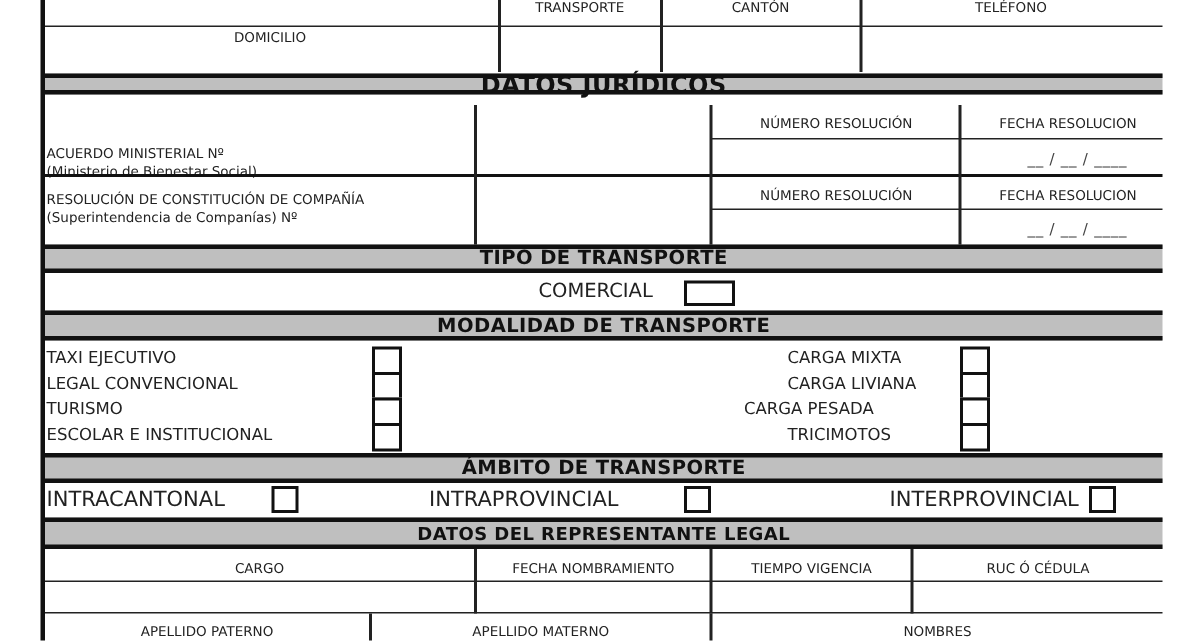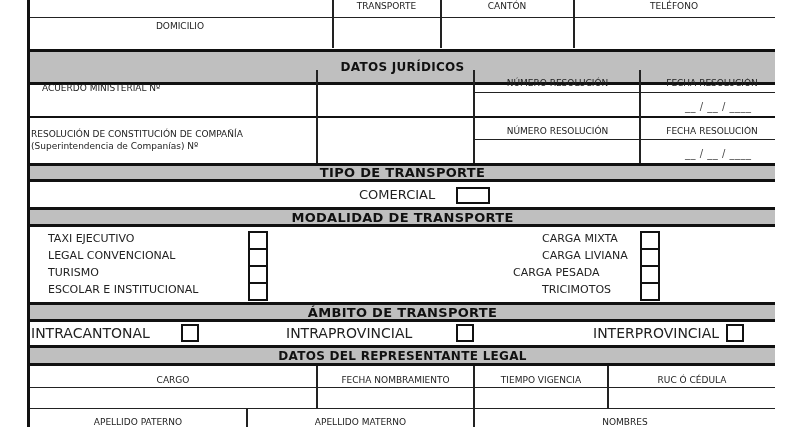--- a/index.html
+++ b/index.html
@@ -13,21 +13,21 @@
   .vline { position: absolute; width: 0; border-left: 2px solid #222; }
   .band { position: absolute; left: 0; right: 0; background: #bfbfbf;
           border-top: 3px solid #111; border-bottom: 3px solid #111; box-sizing: border-box;
           display: flex; align-items: center; justify-content: center;
           font-weight: bold; letter-spacing: 0.3px; color: #111; }
   .small { font-size: 9px; color: #222; }
   .lbl { position: absolute; white-space: nowrap; }
   .center { text-align: center; }
   .chk { position: absolute; border: 2px solid #111; box-sizing: border-box; background: #fff; }
   .big { font-size: 13px; color: #222; }
-  .mid { font-size: 11px; color: #222; padding-left: 17px; }
+  .mid { font-size: 11px; color: #222; }
   .datefill { position: absolute; font-size: 10px; color: #444; white-space: pre; letter-spacing: 0.5px; }
 </style>
 </head>
 <body>
 
 <div class="form">
 
   <div class="lbl small center" style="left:0;width:300px;top:5px;margin-top:20px;">DOMICILIO</div>
   <div class="lbl small center" style="left:303px;width:107px;top:5px;">TRANSPORTE</div>
   <div class="lbl small center" style="left:411px;width:132px;top:5px;">CANTÓN</div>
@@ -35,26 +35,27 @@
   <div class="hline thin" style="top:21px;"></div>
 
   <div class="abs" style="left:0;top:22px;width:302px;height:29px;"></div>
   <div class="abs" style="left:303px;top:22px;width:107px;height:29px;"></div>
   <div class="abs" style="left:411px;top:22px;width:132px;height:29px;"></div>
   <div class="abs" style="left:544px;top:22px;width:200px;height:29px;"></div>
   <div class="vline" style="left:302px;top:4px;height:48px;"></div>
   <div class="vline" style="left:410px;top:4px;height:48px;"></div>
   <div class="vline" style="left:543px;top:4px;height:48px;"></div>
 
-  <div class="band" style="top:53px;height:36px;font-size:12px;">
+  <div class="band" style="top:53px;height:14px;font-size:16px;">
     <span>DATOS JURÍDICOS</span>
   </div>
 
-  <div class="lbl small" style="left:1px;top:86px;line-height:12px;margin-left:11px;">
+  <div class="lbl small" style="left:1px;top:101px;line-height:12px;">
     <div>ACUERDO MINISTERIAL Nº</div>
+    <div>(Ministerio de Bienestar Social)</div>
   </div>
   <div class="abs" style="left:288px;top:74px;width:155px;height:47px;"></div>
   <div class="lbl small center" style="left:445px;width:165px;top:82px;">NÚMERO RESOLUCIÓN</div>
   <div class="lbl small center" style="left:612px;width:140px;top:82px;overflow:hidden;">FECHA RESOLUCIÓN</div>
   <div class="hline thin" style="left:444px;top:96px;"></div>
   <div class="abs" style="left:445px;top:97px;width:165px;height:23px;"></div>
   <div class="datefill" style="left:655px;top:105px;">__ / __ / ____</div>
 
   <div class="hline" style="top:120px;"></div>
 

